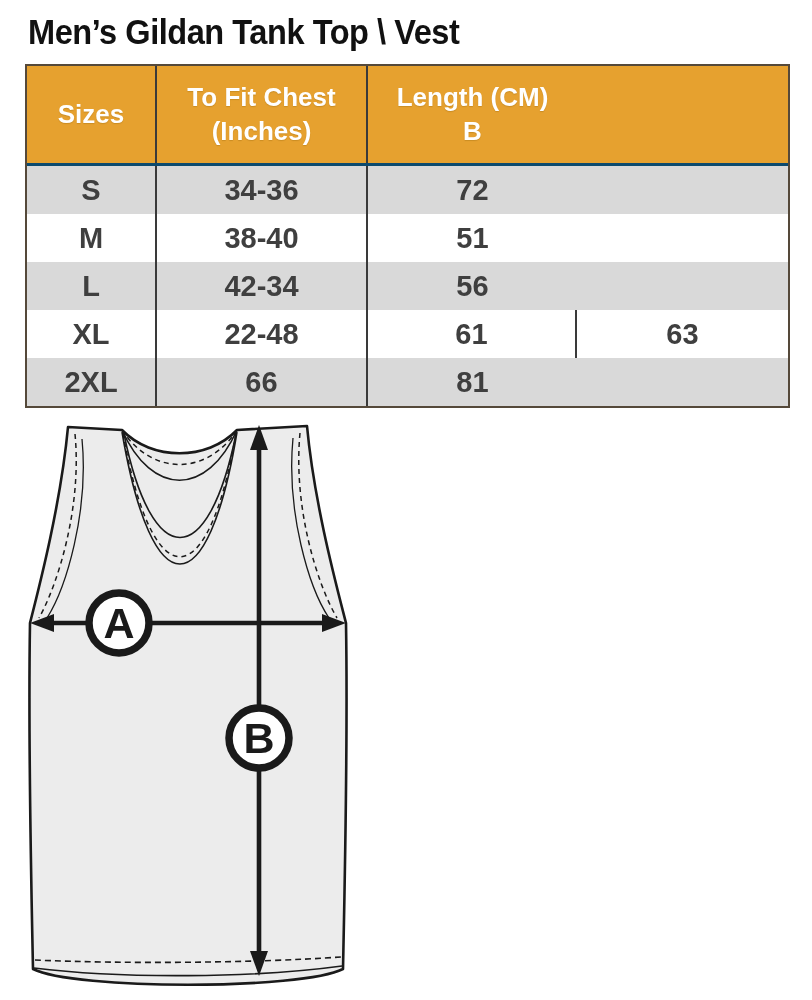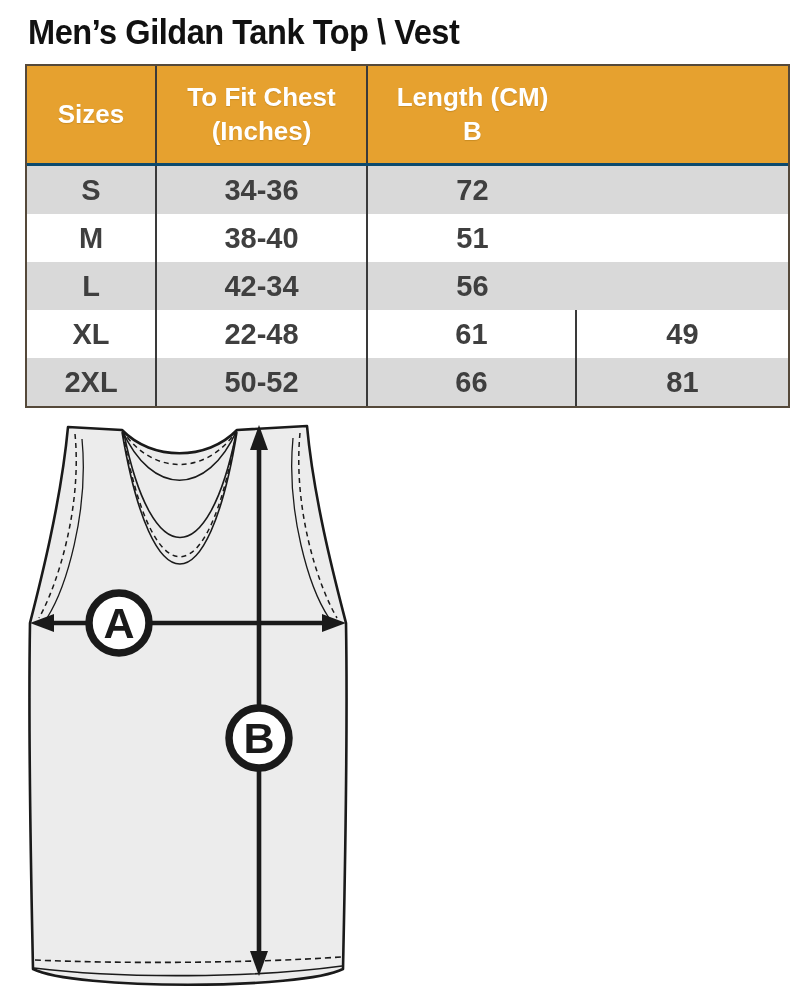--- a/index.html
+++ b/index.html
@@ -101,26 +101,25 @@
   <div class="chart-row data-row row-gray">
     <div>L</div>
     <div>42-34</div>
     <div>56</div>
   </div>
 
   <div class="chart-row data-row row-white">
     <div>XL</div>
     <div>22-48</div>
     <div>61</div>
-    <div>49</div>
+    <div>63</div>
   </div>
 
   <div class="chart-row data-row row-gray">
     <div>2XL</div>
-    <div>50-52</div>
     <div>66</div>
     <div>81</div>
   </div>
 </div>
 
 <div class="diagram-wrap">
   <svg width="380" height="588" viewBox="0 0 380 588">
 
     <path d="M 56,15
          L 110,18

